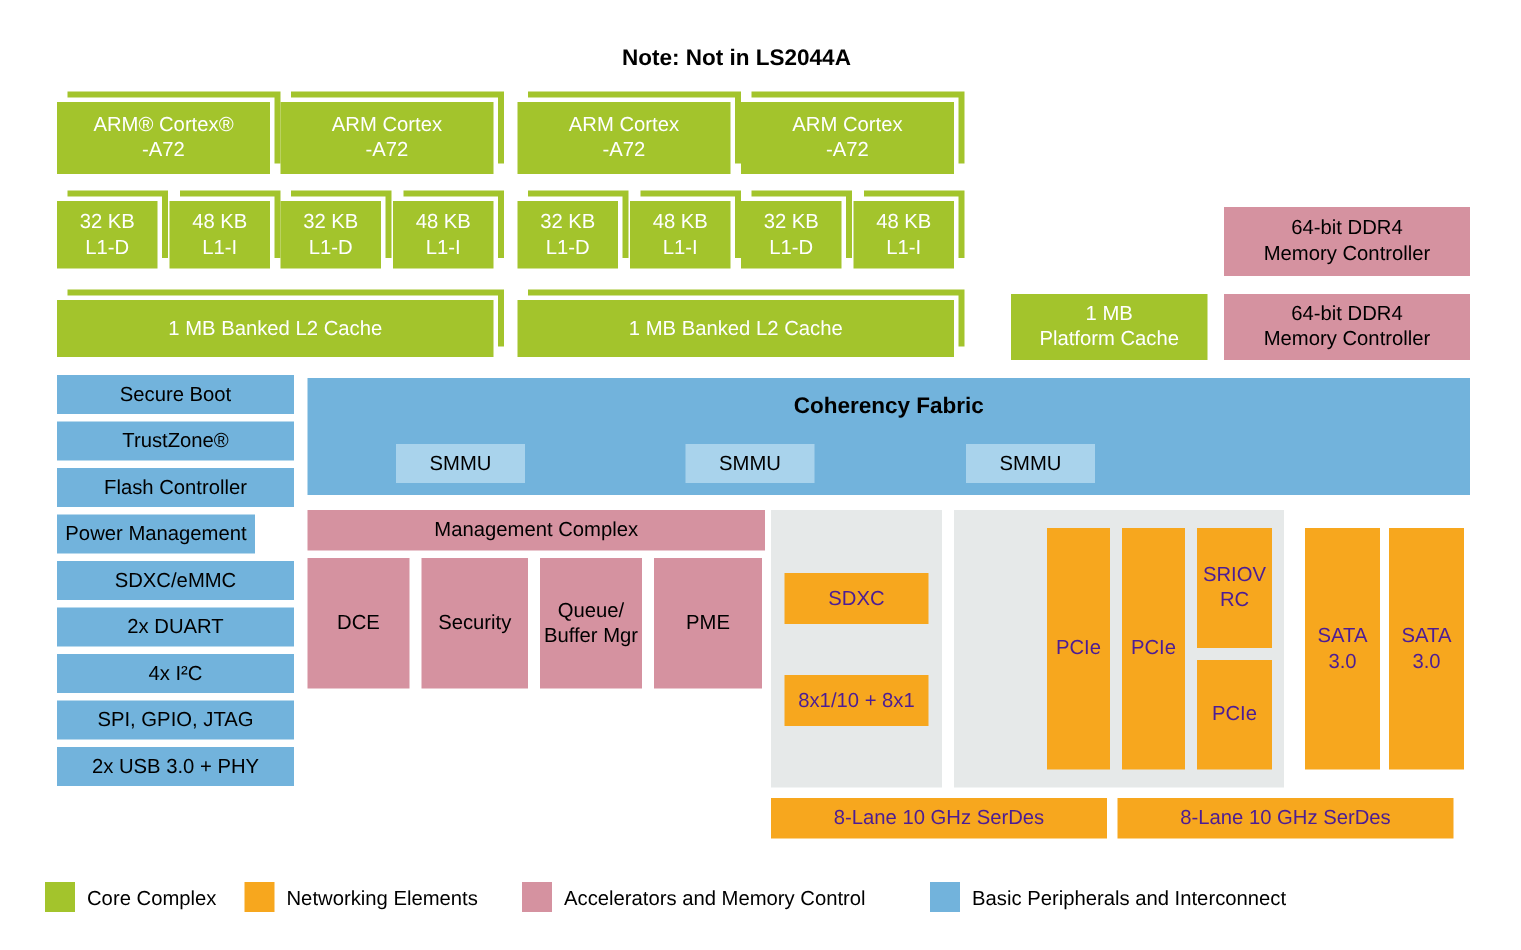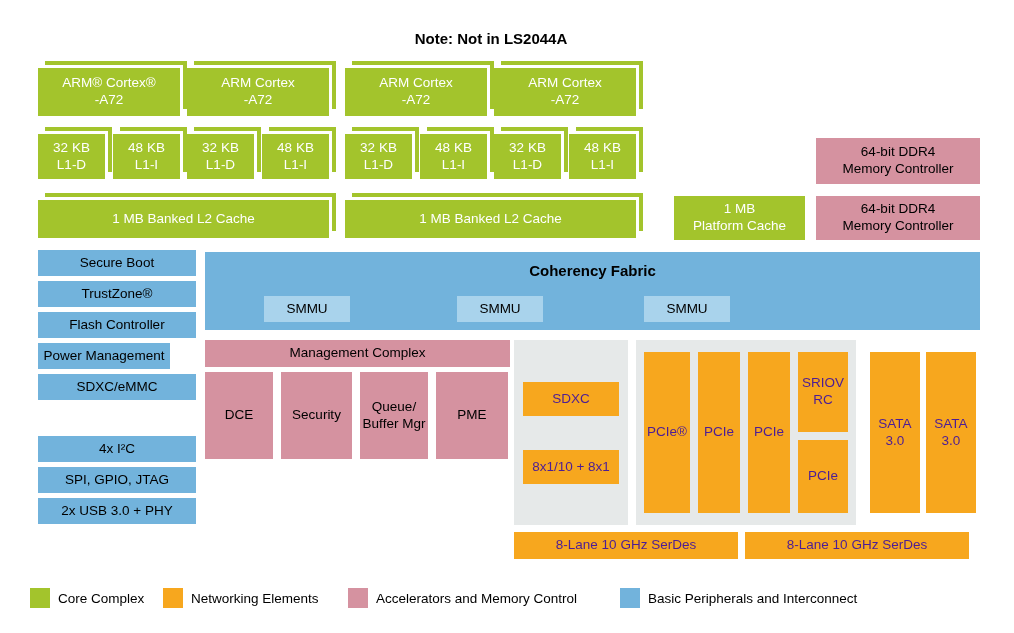--- a/index.html
+++ b/index.html
@@ -135,20 +135,23 @@
   </div>
   <div class="blk blue" style="left:38px;top:312px;width:158px;height:26px">
     <span>Flash Controller</span>
   </div>
   <div class="blk blue" style="left:38px;top:343px;width:132px;height:26px">
     <span>Power Management</span>
   </div>
   <div class="blk blue" style="left:38px;top:374px;width:158px;height:26px">
     <span>SDXC/eMMC</span>
   </div>
+  <div class="blk blue" style="left:38px;top:405px;width:158px;height:26px">
+    <span>2x DUART</span>
+  </div>
   <div class="blk blue" style="left:38px;top:436px;width:158px;height:26px">
     <span>4x I²C</span>
   </div>
   <div class="blk blue" style="left:38px;top:467px;width:158px;height:26px">
     <span>SPI, GPIO, JTAG</span>
   </div>
   <div class="blk blue" style="left:38px;top:498px;width:158px;height:26px">
     <span>2x USB 3.0 + PHY</span>
   </div>
 
@@ -170,23 +173,20 @@
 
   <div class="graybox" style="left:514px;top:340px;width:114px;height:185px"></div>
   <div class="blk orange" style="left:523px;top:382px;width:96px;height:34px">
     <span>SDXC</span>
   </div>
   <div class="blk orange" style="left:523px;top:450px;width:96px;height:34px">
     <span>8x1/10 + 8x1</span>
   </div>
 
   <div class="graybox" style="left:636px;top:340px;width:220px;height:185px"></div>
-  <div class="blk orange" style="left:644px;top:352px;width:46px;height:161px">
-    <span>PCIe®</span>
-  </div>
   <div class="blk orange" style="left:698px;top:352px;width:42px;height:161px">
     <span>PCIe</span>
   </div>
   <div class="blk orange" style="left:748px;top:352px;width:42px;height:161px">
     <span>PCIe</span>
   </div>
   <div class="blk orange" style="left:798px;top:352px;width:50px;height:80px">
     <span>SRIOV RC</span>
   </div>
   <div class="blk orange" style="left:798px;top:440px;width:50px;height:73px">

